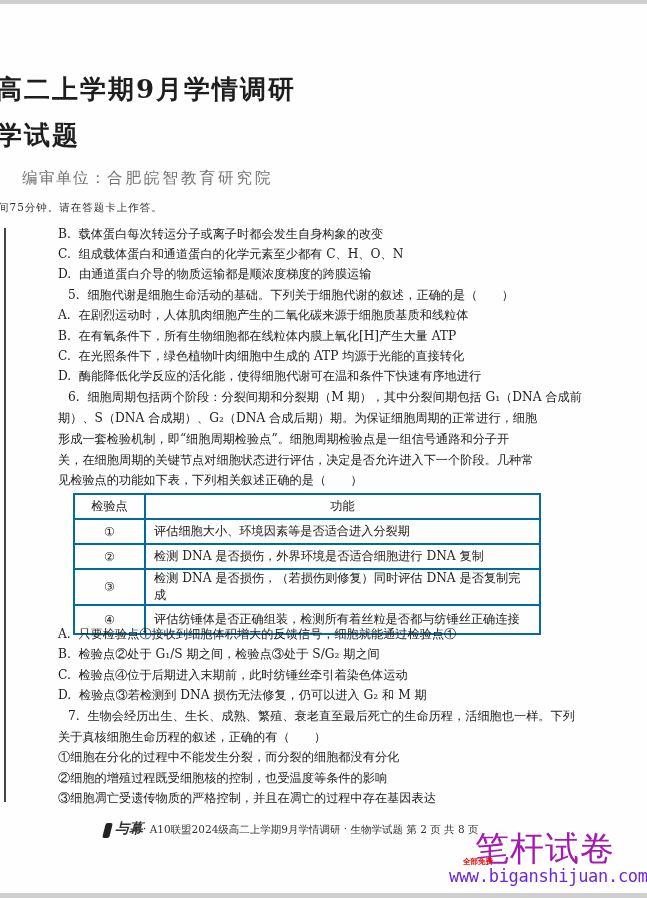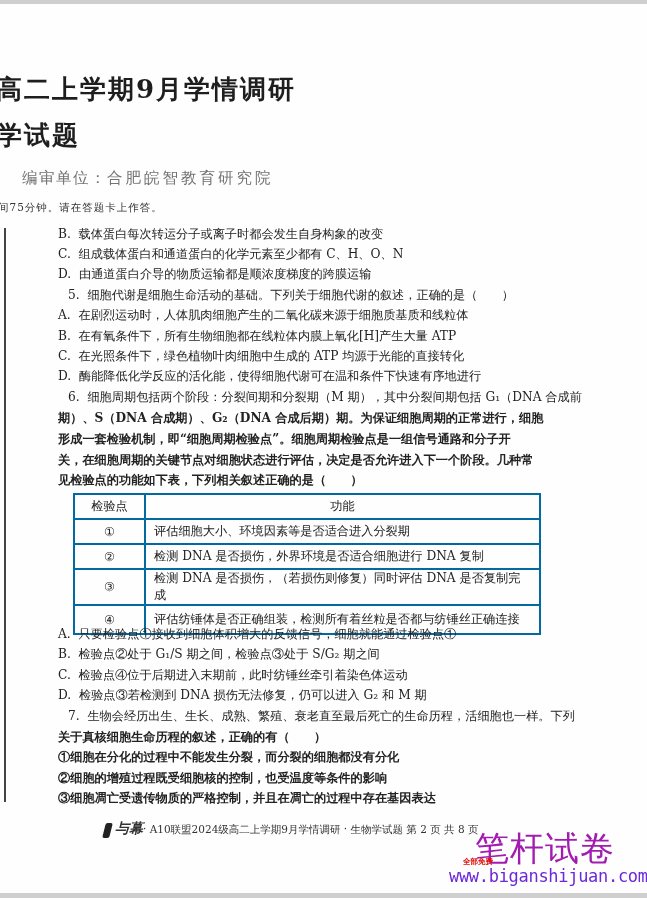--- a/index.html
+++ b/index.html
@@ -11,21 +11,21 @@
   .bottombar { position:absolute; left:0; bottom:0; width:647px; height:5px; background:#cfcfcf; }
   .title1 { position:absolute; left:-4px; top:72px; font-size:26px; font-weight:bold; letter-spacing:2px; color:#1e1e1e; }
   .title2 { position:absolute; left:-4px; top:118px; font-size:26px; font-weight:bold; letter-spacing:2px; color:#1e1e1e; }
   .editor { position:absolute; left:22px; top:168px; font-size:15.5px; letter-spacing:1.5px; color:#737373; font-family:"DejaVu Sans", sans-serif; }
   .editor .val { letter-spacing:3px; font-weight:normal; font-family:"DejaVu Serif", serif; }
   .notice { position:absolute; left:-2px; top:201px; font-size:10.5px; letter-spacing:1px; color:#333; }
   .leftrule { position:absolute; left:4px; top:228px; width:2px; height:574px; background:#444; }
   .line { position:absolute; font-size:12.2px; white-space:nowrap; color:#222; line-height:16px; }
   .q { left:44px;margin-left:24px; }
   .opt { left:58px; }
-  .cont { left:58px;font-weight:bold; }
+  .cont { left:58px; }
   table.cp { position:absolute; left:73px; top:493px; width:468px; border-collapse:collapse; font-size:12.2px; }
   table.cp td, table.cp th { border:2px solid #0369a1; height:23px; padding:0 8px; font-weight:normal; }
   table.cp th { text-align:center; }
   table.cp td.num { text-align:center; width:53px; }
   .footer { position:absolute; left:104px; top:820px; font-size:10.5px; white-space:nowrap; color:#333; }
   .footer .logo { display:inline-block; width:7px; height:15px; background:#222; transform:skewX(-14deg); vertical-align:middle; margin-right:4px; border-radius:2px; }
   .footer .brand { font-style:italic; font-weight:bold; font-size:14px; }
   .wm-big { position:absolute; left:475px; top:826px; font-size:34px; font-family:"DejaVu Sans", sans-serif; color:#a21caf; letter-spacing:1px; }
   .wm-red { position:absolute; left:452px; top:857px; font-size:7.5px; color:#d11; font-weight:bold; font-family:"DejaVu Sans", sans-serif;margin-left:11px; }
   .wm-url { position:absolute; left:449px; top:866px; font-size:17px; font-family:"DejaVu Sans Mono", "Liberation Mono", monospace; color:#6d28d9; letter-spacing:-0.3px; }

